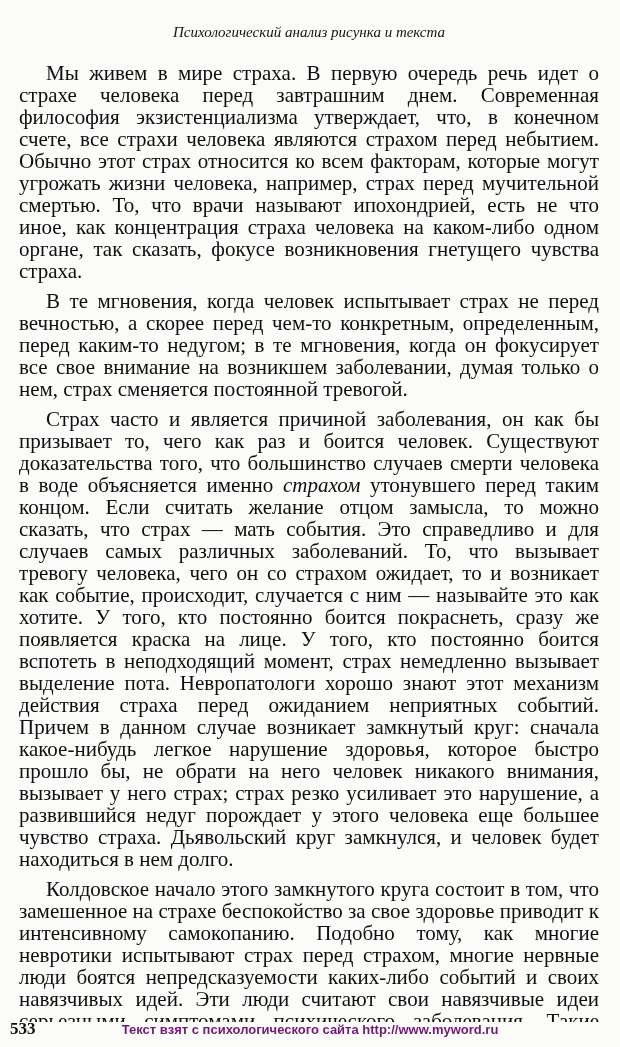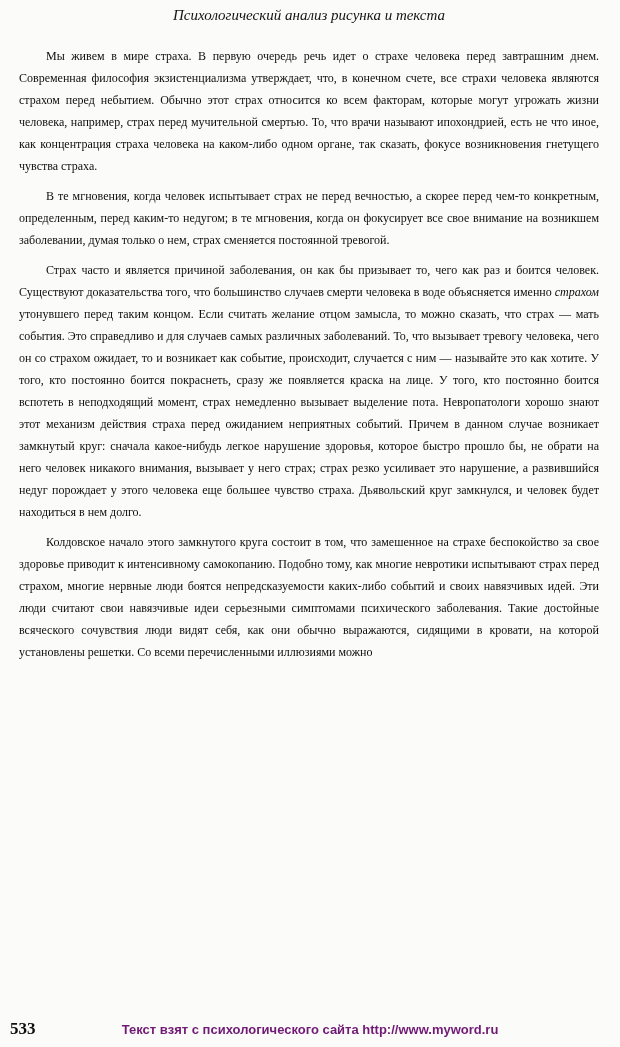--- a/index.html
+++ b/index.html
@@ -8,34 +8,34 @@
     height: 1047px;
     background: #fbfbf9;
     font-family: "Liberation Serif", serif;
     color: #0e0e0e;
     position: relative;
     overflow: hidden;
   }
   .page {
     position: absolute;
     inset: 0;
-    padding: 6px 21px 0 19px;
+    padding: 23px 21px 0 19px;
     box-sizing: border-box;
   }
   .page-header {
     text-align: center;
     font-style: italic;
     font-size: 15px;
     line-height: 19px;
     margin-bottom: 20px;
     color: #141414;
   }
   .content {
     text-align: justify;
-    font-size: 12px;
+    font-size: 21px;
     line-height: 22px;
     max-height: 960px;
     overflow: hidden;
   }
   .content p {
     margin: 0;
     text-indent: 27px;
   }
   .content p + p { margin-top: 8px; }
   .content i { }

